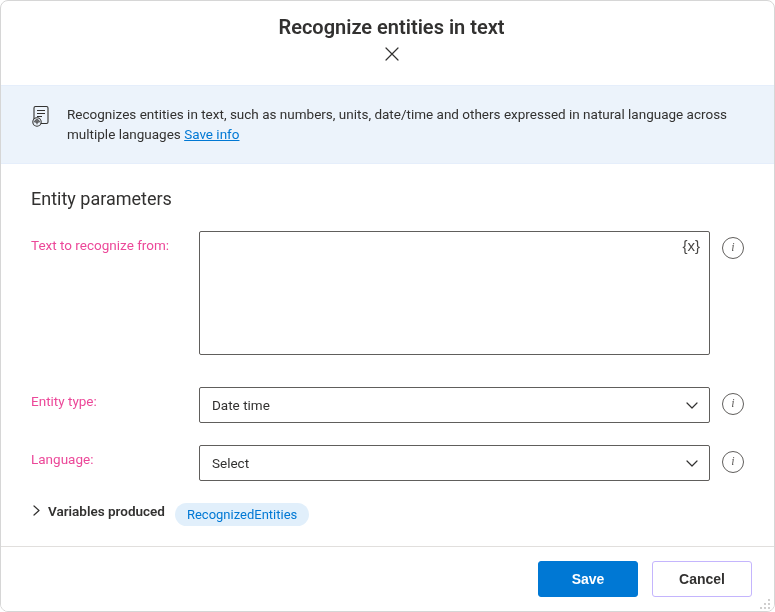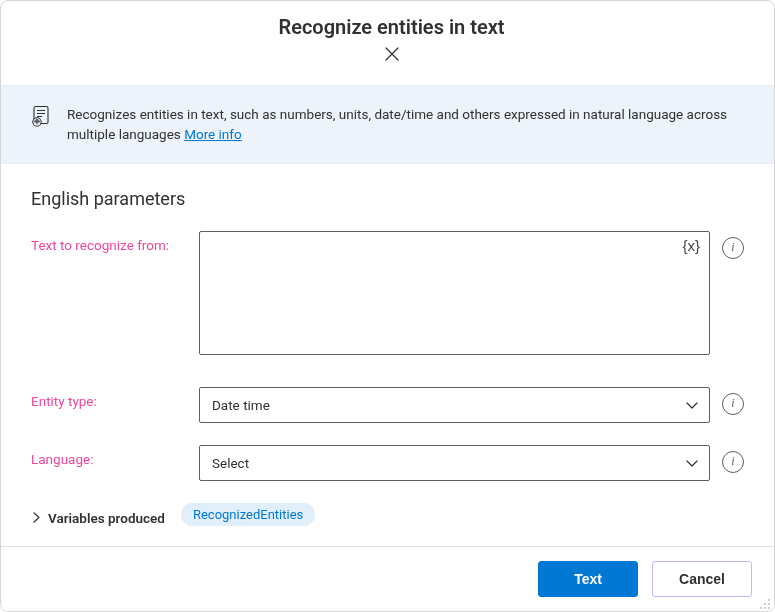--- a/index.html
+++ b/index.html
@@ -144,22 +144,22 @@
     font-size: 12px;
     font-style: italic;
     font-family: Georgia, "Times New Roman", serif;
     color: #605e5c;
     cursor: pointer;
     margin-top: 6px;
   }
   .row.select-row .info-circle { margin-top: 6px; }
   .vars-row {
     display:flex;
-    align-items:flex-end;
-    gap: 16px;
+    align-items:flex-start;
+    gap: 10px;
     margin-top: 16px;
     font-size: 13.5px;
   }
   .vars-row .exp {
     display:flex;
     align-items:center;
     gap:6px;
     cursor:pointer;
     color:#323130;
   }
@@ -230,26 +230,26 @@
         <line x1="6" y1="5.5" x2="14" y2="5.5" stroke="#323130" stroke-width="1"></line>
         <line x1="6" y1="8.5" x2="14" y2="8.5" stroke="#323130" stroke-width="1"></line>
         <line x1="6" y1="11.5" x2="11" y2="11.5" stroke="#323130" stroke-width="1"></line>
         <circle cx="6" cy="17" r="4.2" fill="#ecf3fb" stroke="#323130" stroke-width="1.1"></circle>
         <path d="M3.7 17 A2.3 2.3 0 0 1 8.3 17" fill="none" stroke="#323130" stroke-width="1"></path>
         <line x1="6" y1="14.7" x2="6" y2="19.3" stroke="#323130" stroke-width="1"></line>
         <line x1="3.5" y1="17" x2="8.5" y2="17" stroke="#323130" stroke-width="1"></line>
       </svg>
     </span>
     <div class="desc">
-      <span>Recognizes entities in text, such as numbers, units, date/time and others expressed in natural language across multiple languages </span><a class="more-link">More info</a>
+      <span>Recognizes entities in text, such as numbers, units, date/time and others expressed in natural language across multiple languages </span><a class="more-link">Save info</a>
     </div>
   </div>
 
   <div class="content">
-    <h2 class="section-title">English parameters</h2>
+    <h2 class="section-title">Entity parameters</h2>
 
     <div class="row">
       <div class="label-col">Text to recognize from:</div>
       <div class="field-col">
         <div class="textbox">
           <textarea value="" style=""></textarea>
           <span class="var-token">{x}</span>
         </div>
         <div class="info-circle">i</div>
       </div>
@@ -293,21 +293,21 @@
             </svg>
         </span>
         <b>Variables produced</b>
       </span>
       <span class="var-chip">RecognizedEntities</span>
     </div>
 
   </div>
 
   <div class="footer">
-    <button class="btn primary">Text</button>
+    <button class="btn primary">Save</button>
     <button class="btn secondary">Cancel</button>
     <span class="resize-grip">
       <svg width="14" height="14" viewBox="0 0 14 14">
         <circle cx="12" cy="4" r="0.9" fill="#8a8886"></circle>
         <circle cx="8" cy="8" r="0.9" fill="#8a8886"></circle>
         <circle cx="12" cy="8" r="0.9" fill="#8a8886"></circle>
         <circle cx="4" cy="12" r="0.9" fill="#8a8886"></circle>
         <circle cx="8" cy="12" r="0.9" fill="#8a8886"></circle>
         <circle cx="12" cy="12" r="0.9" fill="#8a8886"></circle>
       </svg>

